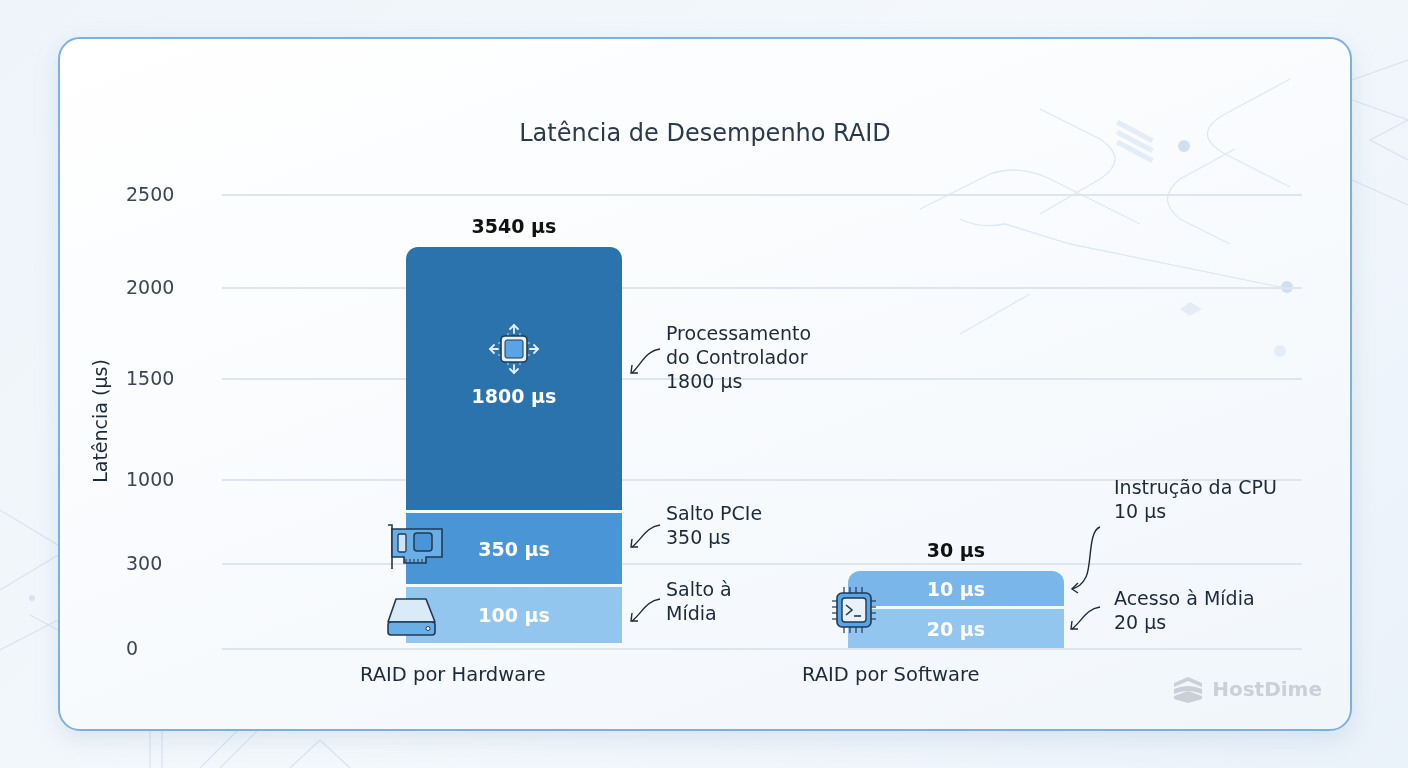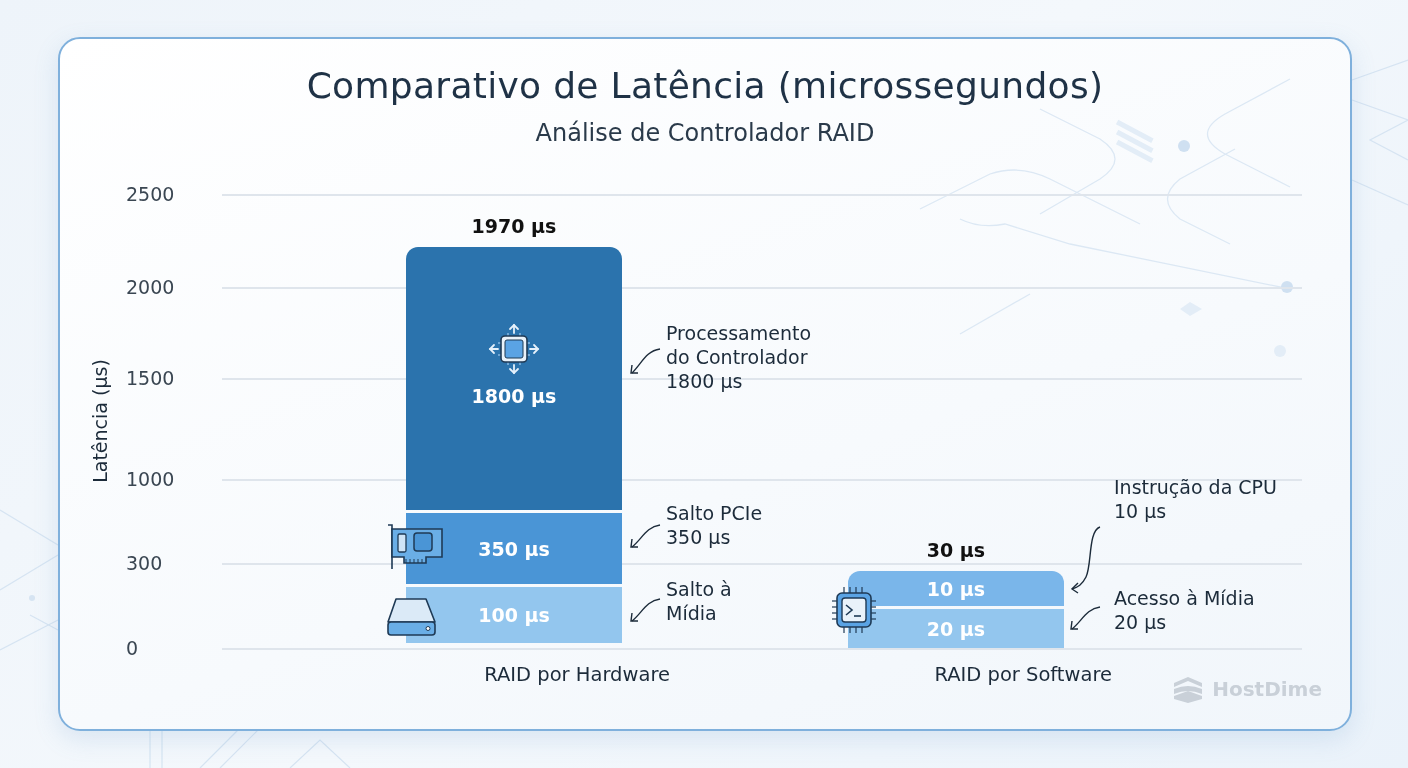--- a/index.html
+++ b/index.html
@@ -31,21 +31,21 @@
     font-size: 19px; color: #1c2b3a; white-space: nowrap;
   }
   .tick { position: absolute; width: 80px; text-align: left; font-size: 19px; color: #3a4652; }
   .grid { position: absolute; left: 162px; width: 1080px; height: 1.5px; background: #dfe5ec; }
   .bar { position: absolute; }
   .seg { position: absolute; left: 0; right: 0; display: flex; align-items: center; justify-content: center;
          color: #ffffff; font-weight: 700; font-size: 19px; }
   .seg .lbl { display: block; }
   .total { position: absolute; font-weight: 700; font-size: 19px; color: #111; text-align: center; }
   .ann { position: absolute; font-size: 19px; line-height: 24px; color: #1c2b3a; white-space: nowrap; }
-  .cat { position: absolute; font-size: 19.5px; color: #1c2b3a; text-align: right; }
+  .cat { position: absolute; font-size: 19.5px; color: #1c2b3a; text-align: left; }
   .logo { position: absolute; right: 28px; bottom: 26px; display: flex; align-items: center; gap: 6px;
           color: #c9d0d8; font-weight: 700; font-size: 20px; }
   svg { display: block; }
 </style>
 </head>
 <body>
 
 <svg class="bg-deco" width="1408" height="768">
   <g stroke="#d6e4f2" stroke-width="1.2" fill="none">
     <path d="M1352 80 L1408 60"></path>
@@ -78,40 +78,39 @@
     <circle cx="1227" cy="248" r="6" fill="#cfe0f1"></circle>
     <circle cx="1220" cy="312" r="6" fill="#e3edf7"></circle>
     <polygon points="1120,270 1130,263 1142,270 1130,277" fill="#e3edf7"></polygon>
     <g fill="#e3edf7">
         <rect x="1055" y="90" width="40" height="5" transform="rotate(28 1075 92)"></rect>
         <rect x="1055" y="100" width="40" height="5" transform="rotate(28 1075 102)"></rect>
         <rect x="1055" y="110" width="40" height="5" transform="rotate(28 1075 112)"></rect>
       </g>
   </svg>
 
-  <div class="title">Comparativo de Latência (microssegundos)</div>
-  <div class="subtitle">Análise de Controlador RAID</div>
+  <div class="subtitle">Latência de Desempenho RAID</div>
 
   <div class="ylabel">Latência (µs)</div>
 
   <div class="tick" style="left:66px;top:144px">2500</div>
   <div class="tick" style="left:66px;top:237px">2000</div>
   <div class="tick" style="left:66px;top:328px">1500</div>
   <div class="tick" style="left:66px;top:429px">1000</div>
   <div class="tick" style="left:66px;top:513px">300</div>
   <div class="tick" style="left:66px;top:598px">0</div>
 
   <div class="grid" style="top:155px"></div>
   <div class="grid" style="top:248px"></div>
   <div class="grid" style="top:339px"></div>
   <div class="grid" style="top:440px"></div>
   <div class="grid" style="top:524px"></div>
   <div class="grid" style="top:609px"></div>
 
-  <div class="total" style="left:346px;top:176px;width:216px">1970 µs</div>
+  <div class="total" style="left:346px;top:176px;width:216px">3540 µs</div>
   <div class="bar" style="left:346px;top:208px;width:216px;height:401px">
     <div class="seg" style="top:0;height:263px;background:#2b73ad;border-radius:12px 12px 0 0;flex-direction:column;justify-content:flex-start;padding-top:76px;box-sizing:border-box">
       <svg width="52" height="52" viewBox="0 0 52 52">
         <g stroke="#e6f1fb" stroke-width="1.8" fill="none" stroke-linecap="round">
           <path d="M26 2 V10"></path>
             <path d="M22 6 L26 2 L30 6"></path>
           <path d="M26 42 V50"></path>
             <path d="M22 46 L26 50 L30 46"></path>
           <path d="M2 26 H10"></path>
             <path d="M6 22 L2 26 L6 30"></path>

